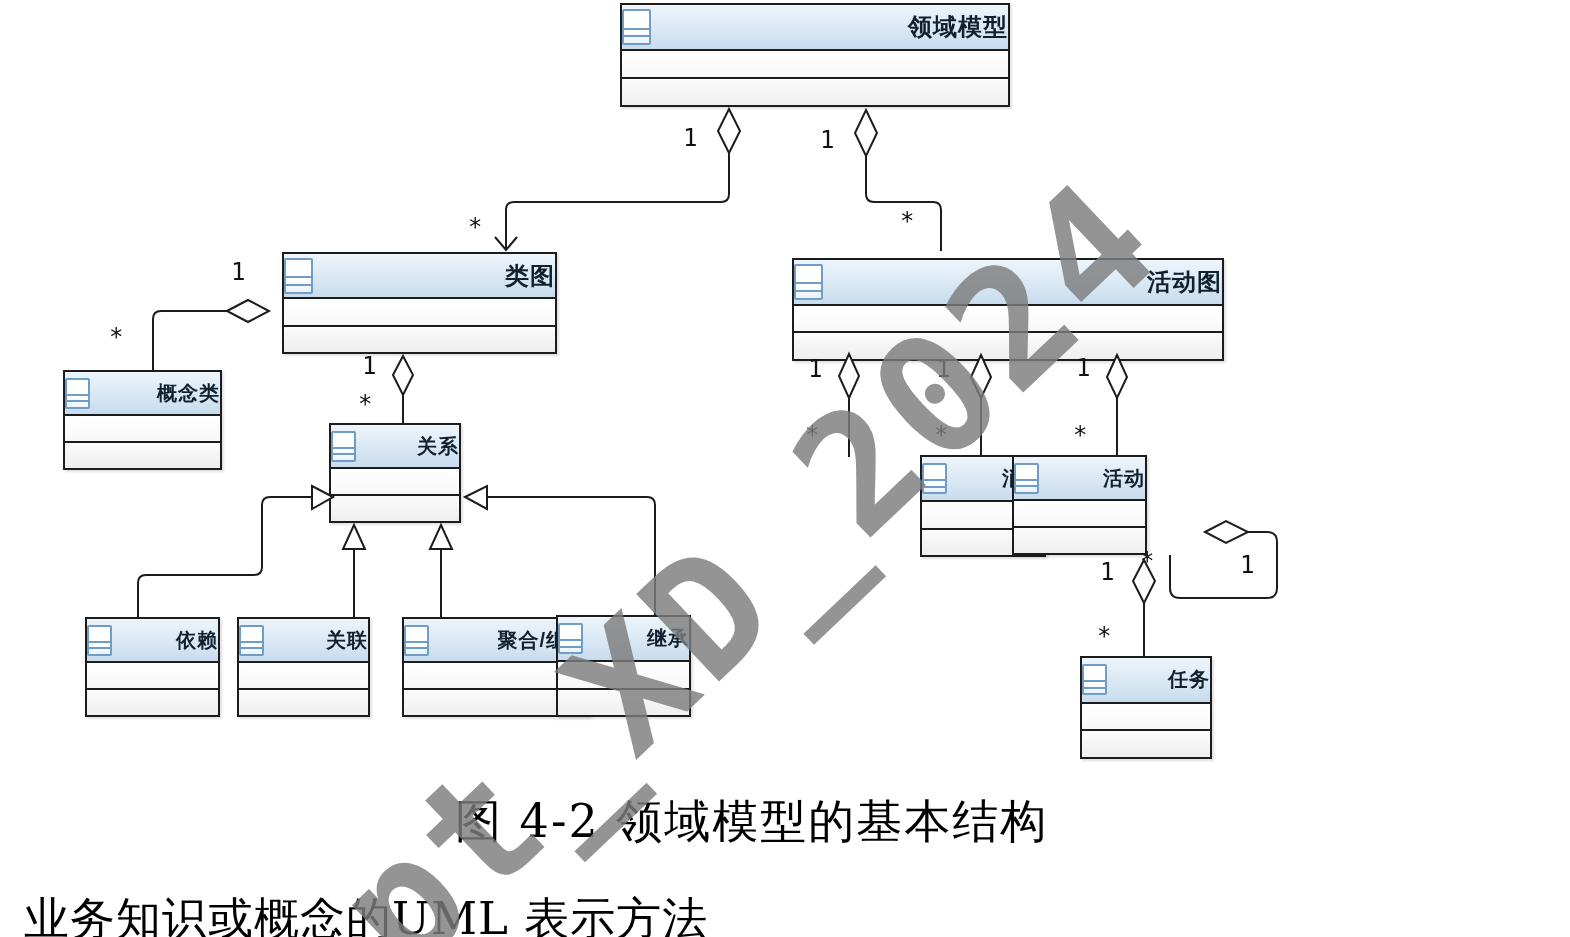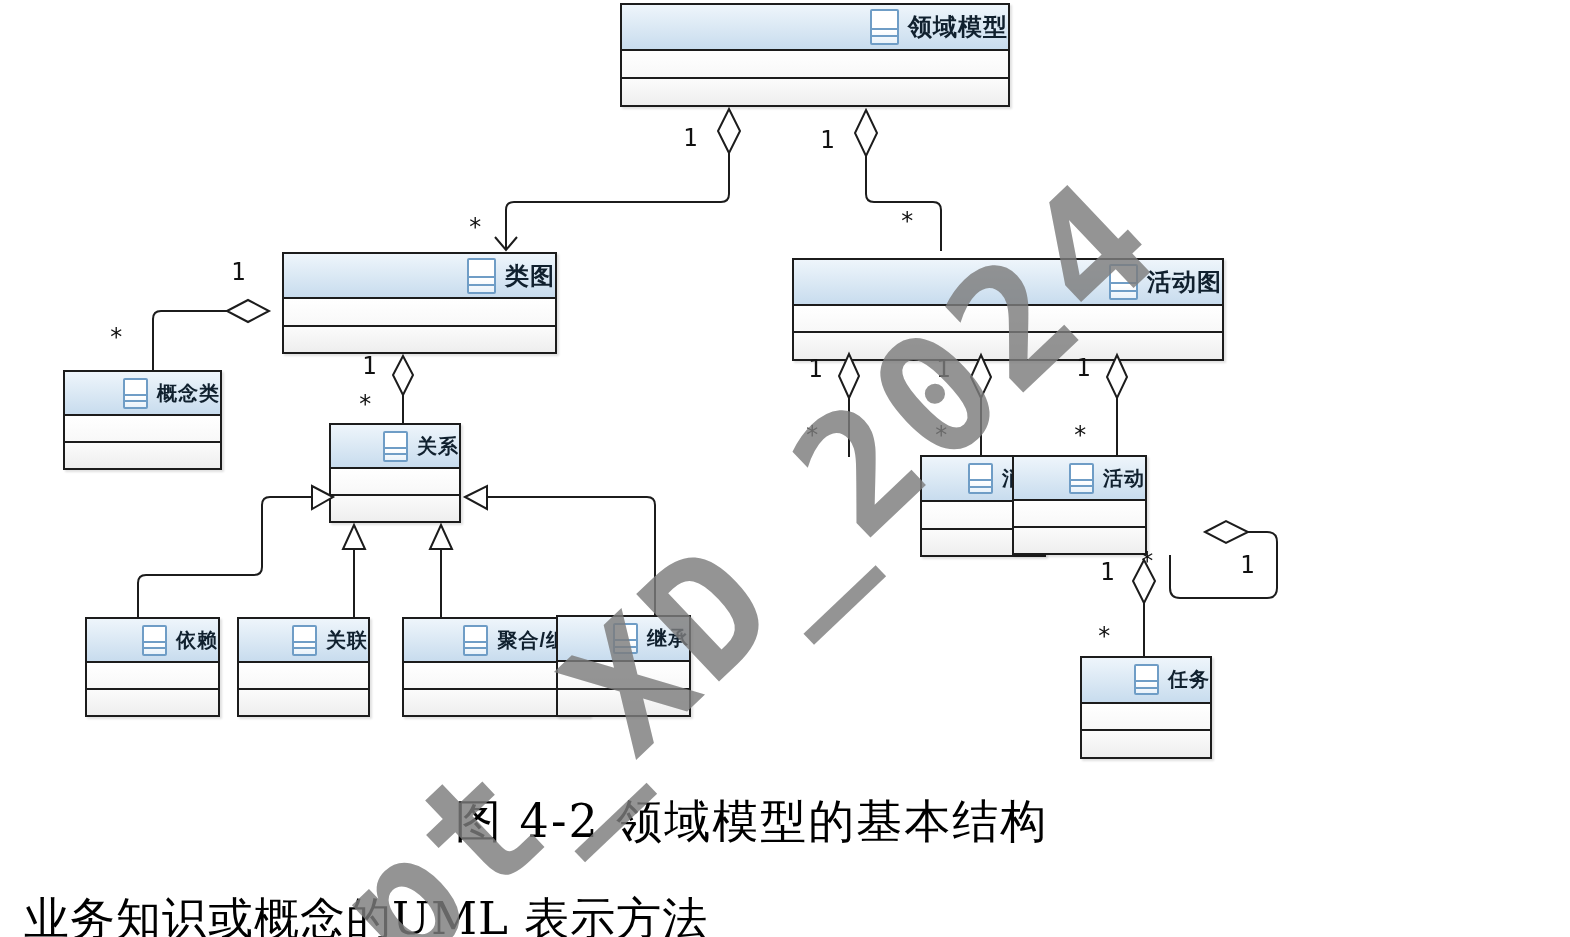--- a/index.html
+++ b/index.html
@@ -9,21 +9,21 @@
   }
   
   .uml-class{
     position:absolute; box-sizing:border-box;
     border:2px solid #1c1c1c; background:#ffffff;
     display:flex; flex-direction:column;
     box-shadow:2px 2px 2px rgba(0,0,0,0.12);
     z-index:2;
   }
   .uml-header{
-    flex:0 0 46%; display:flex; align-items:center; justify-content:flex-end;
+    flex:0 0 46%; display:flex; align-items:center; justify-content:space-between;
     background:linear-gradient(180deg,#eef5fb 0%,#ddeaf5 45%,#c8dcee 100%);
     border-bottom:2px solid #1c1c1c; box-sizing:border-box;
   }
   .uml-title{
     font-weight:bold; font-size:20px; color:#10202e; white-space:nowrap;
     letter-spacing:1px;
   }
   .uml-class.lg .uml-title{font-size:24px;}
   .uml-icon{
     position:relative; width:25px; height:31px; box-sizing:border-box;

